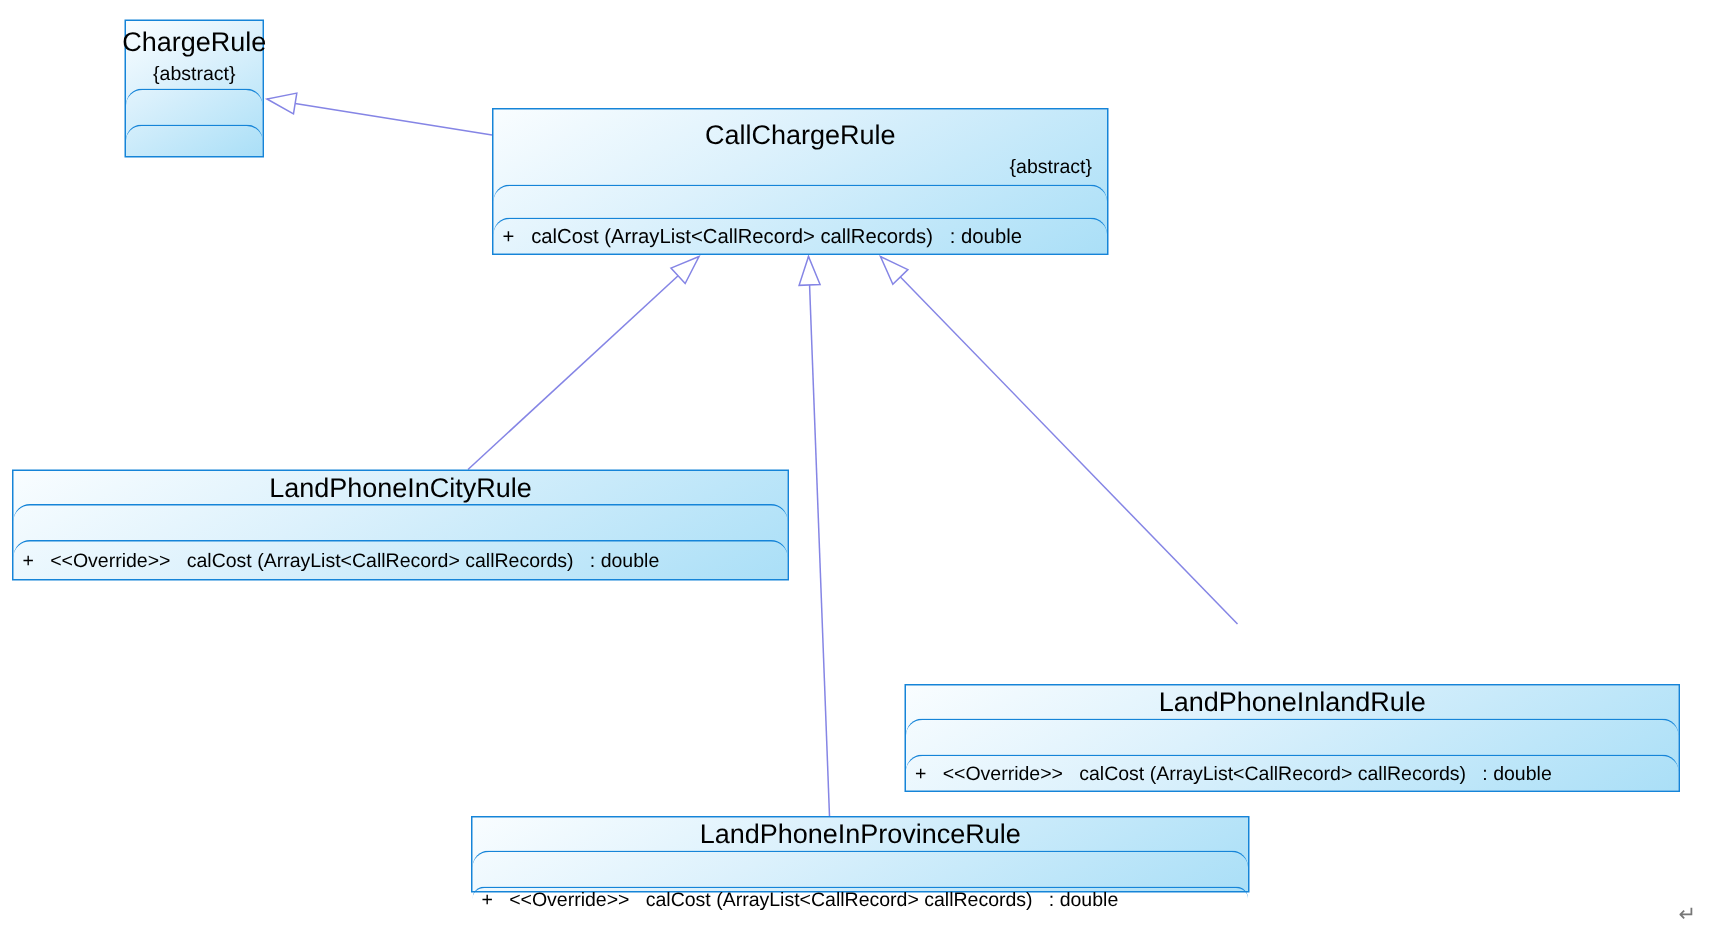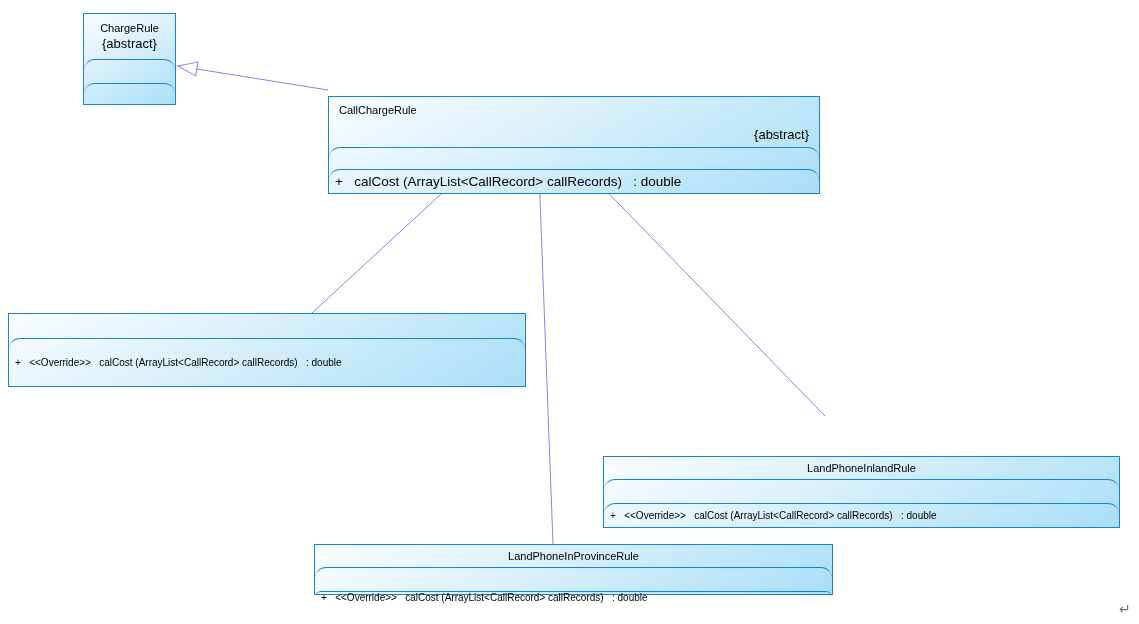--- a/index.html
+++ b/index.html
@@ -42,42 +42,42 @@
   .cmp + .cmp {
     border-top: 1px solid #1584d8;
     border-radius: 11px;
   }
   .cmp-ops {
     flex: 1 1 auto;
     display: flex;
     align-items: center;
     padding-left: 6px;
     white-space: pre;
-    font-size: 10px;
+    font-size: 13px;
   }
   .cls-name {
-    text-align: left;
-    font-size: 11px;
+    text-align: center;
+    font-size: 18px;
   }
   .cls-stereo {
     font-size: 13px;
   }
   
   #cls-chargerule { left: 83px; top: 13px; width: 93px; height: 92px; }
   #cls-chargerule .cmp-name {
     height: 45px;
     display: flex;
     flex-direction: column;
     align-items: center;
     justify-content: center;
     gap: 2px;
   }
   #cls-chargerule .cmp-attrs { height: 24px; }
   
-  #cls-callchargerule { left: 328px; top: 72px; width: 492px; height: 98px; margin-top: 24px; }
+  #cls-callchargerule { left: 328px; top: 72px; width: 411px; height: 98px; }
   #cls-callchargerule .cmp-name {
     height: 50px;
     display: flex;
     flex-direction: column;
     justify-content: space-between;
     padding: 7px 10px 5px 10px;
   }
   #cls-callchargerule .cls-stereo { text-align: right; }
   #cls-callchargerule .cmp-attrs { height: 22px; }
   #cls-callchargerule .cmp-ops { font-size: 13.5px; }
@@ -132,20 +132,23 @@
       <div class="cls-name">CallChargeRule</div>
       <div class="cls-stereo">{abstract}</div>
     </div>
     <div class="cmp cmp-attrs"></div>
     <div class="cmp cmp-ops">
       <span>+   calCost (ArrayList&lt;CallRecord&gt; callRecords)   : double</span>
     </div>
   </div>
 
   <div class="uml-class subclass" id="cls-city">
+    <div class="cmp cmp-name">
+      <div class="cls-name">LandPhoneInCityRule</div>
+    </div>
     <div class="cmp cmp-attrs"></div>
     <div class="cmp cmp-ops">
       <span>+   &lt;&lt;Override&gt;&gt;   calCost (ArrayList&lt;CallRecord&gt; callRecords)   : double</span>
     </div>
   </div>
 
   <div class="uml-class subclass" id="cls-inland">
     <div class="cmp cmp-name">
       <div class="cls-name">LandPhoneInlandRule</div>
     </div>

